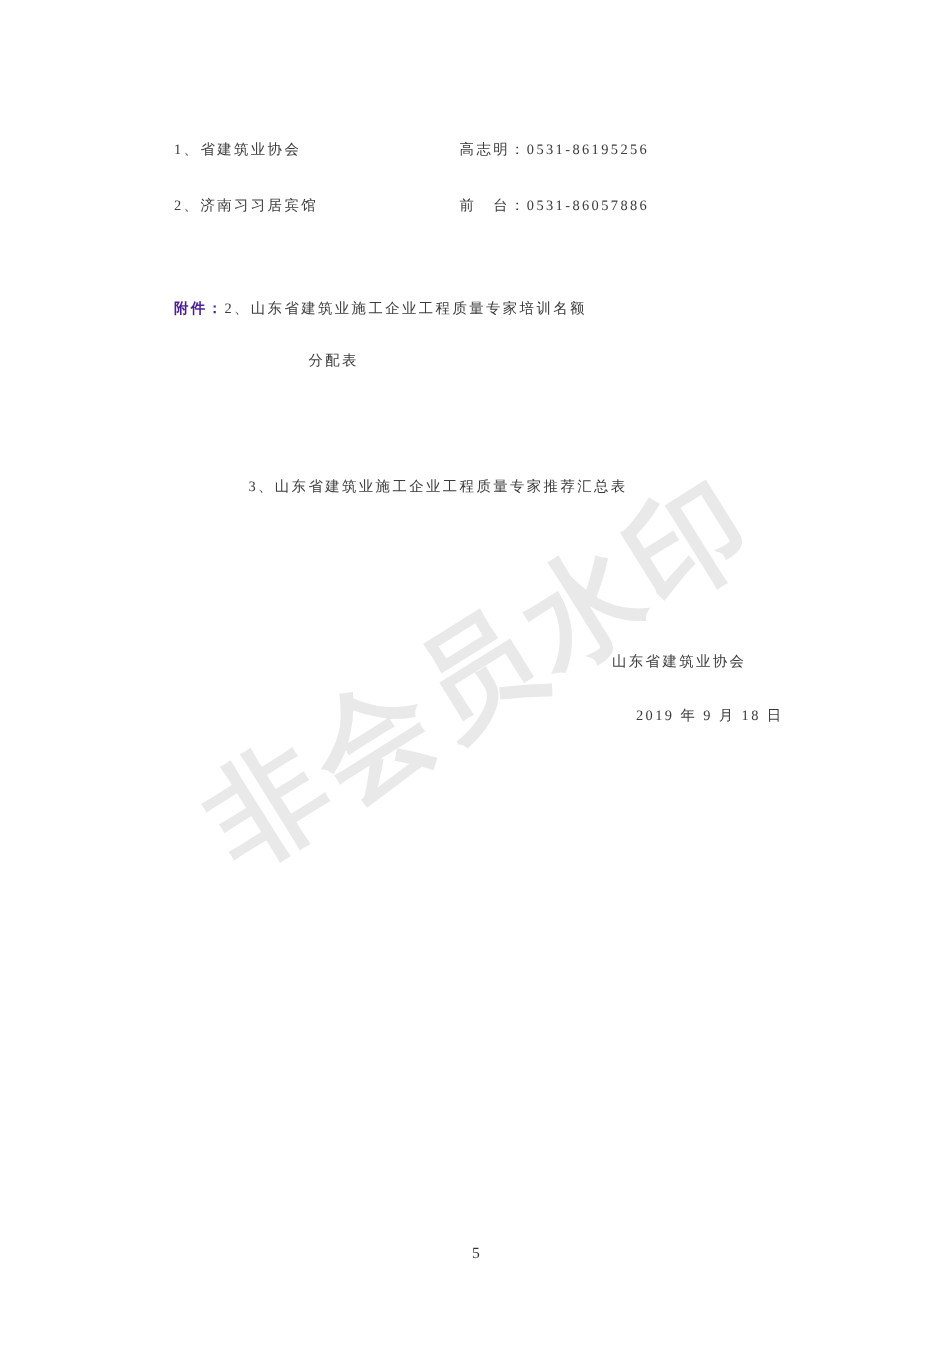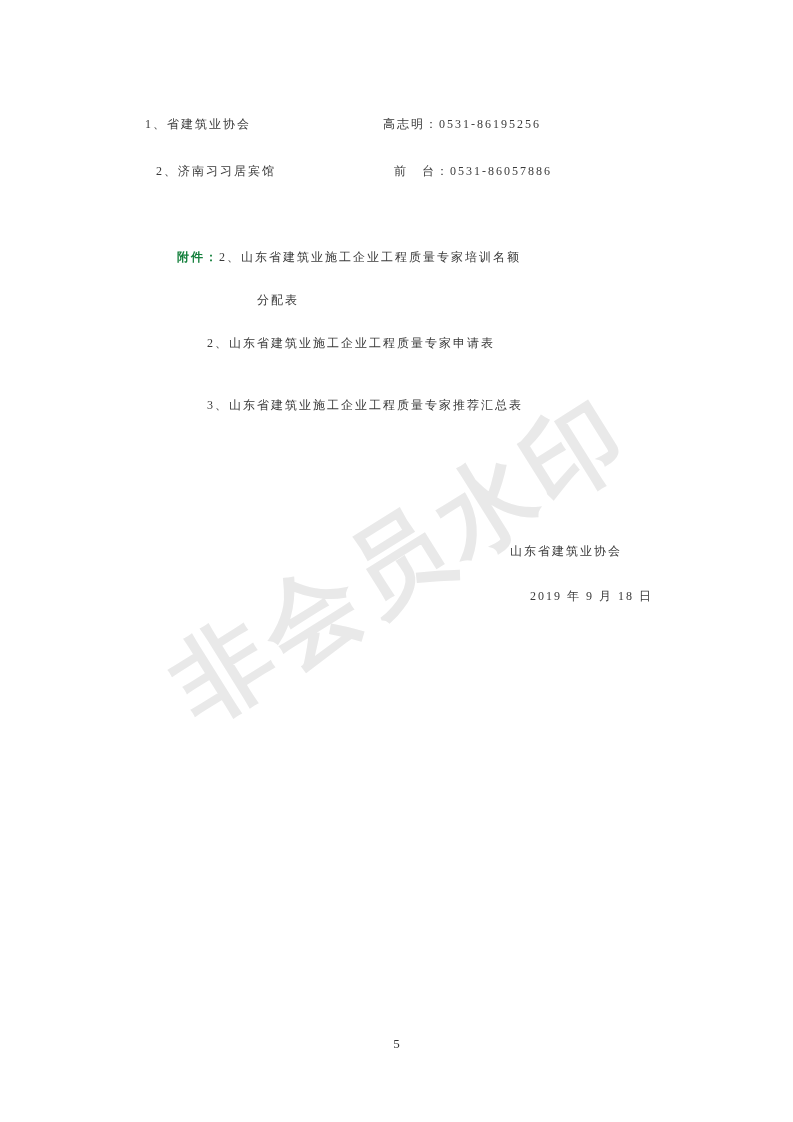--- a/index.html
+++ b/index.html
@@ -34,23 +34,23 @@
   }
   .txt {
     position: absolute;
     z-index: 1;
     font-size: 12px;
     letter-spacing: 2px;
     line-height: 26px;
     white-space: nowrap;
   }
   .contact-left { display: inline-block; width: 238px; }
-  .bold-label { font-weight: bold; color: #15803d; margin-left: 32px; }
+  .bold-label { font-weight: bold; color: #4c1d95; }
   .r-contact1 { top: 111px; left: 145px; }
-  .r-contact2 { top: 158px; left: 145px; margin-left: 11px; }
+  .r-contact2 { top: 158px; left: 145px; }
   .r-attach1  { top: 244px; left: 145px; }
   .r-attach1b { top: 287px; left: 257px; }
   .r-attach2  { top: 330px; left: 207px; }
   .r-attach3  { top: 392px; left: 207px; }
   .r-org      { top: 538px; left: 510px; }
   .r-date     { top: 583px; left: 530px; }
   .page-number {
     position: absolute;
     z-index: 1;
     top: 1036px;
@@ -76,21 +76,20 @@
   <div class="txt r-contact2">
     <span class="contact-left">2、济南习习居宾馆</span><span>前　台：0531-86057886</span>
   </div>
 
   <div class="txt r-attach1">
     <span class="bold-label">附件：</span><span>2、山东省建筑业施工企业工程质量专家培训名额</span>
   </div>
 
   <div class="txt r-attach1b">分配表</div>
 
-  <div class="txt r-attach2">2、山东省建筑业施工企业工程质量专家申请表</div>
 
   <div class="txt r-attach3">3、山东省建筑业施工企业工程质量专家推荐汇总表</div>
 
   <div class="txt r-org">山东省建筑业协会</div>
 
   <div class="txt r-date">2019 年 9 月 18 日</div>
 
   <div class="page-number">5</div>
 
 </div>

